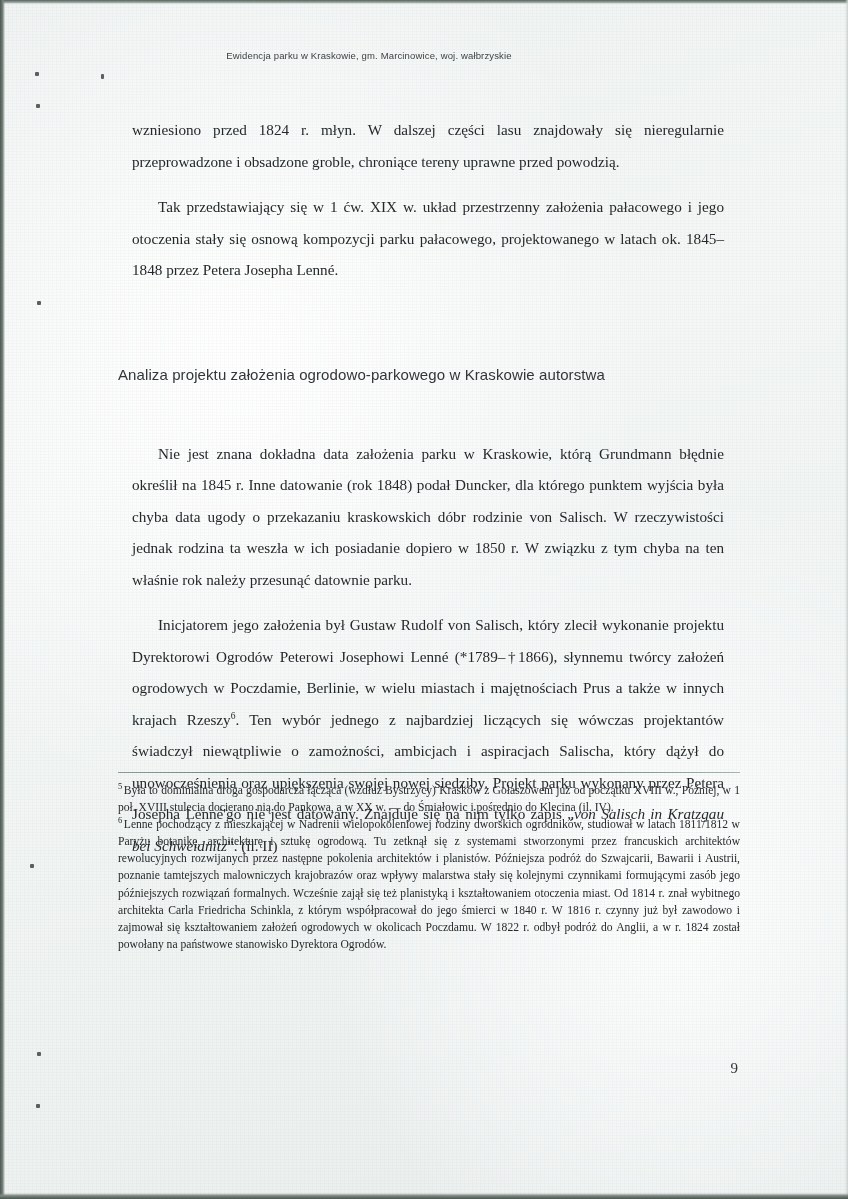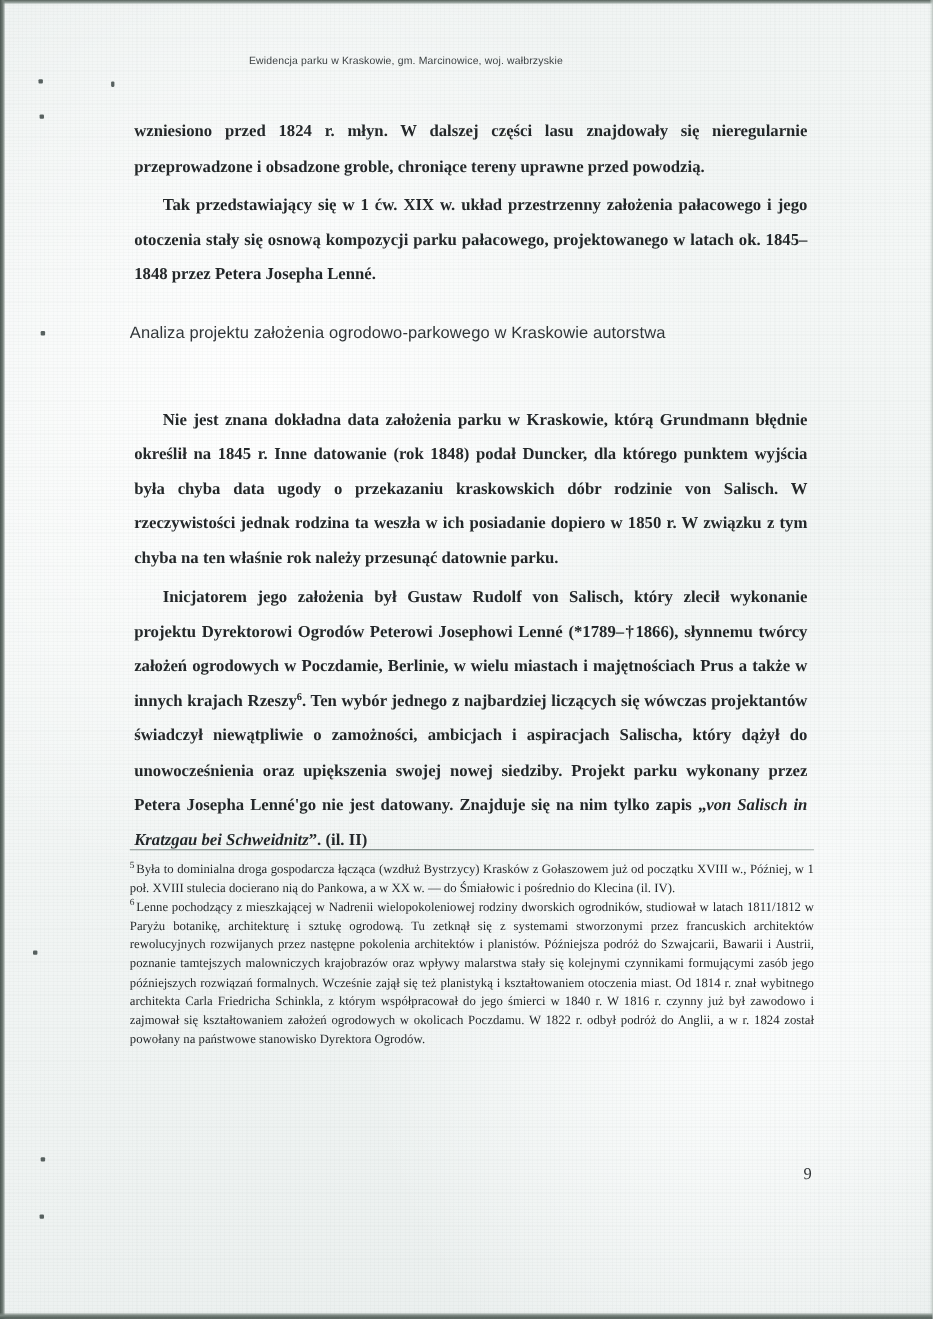--- a/index.html
+++ b/index.html
@@ -59,41 +59,40 @@
   }
 
   .content {
     position: absolute;
     left: 118px;
     top: 100px;
     width: 620px;
   }
 
   p.body {
-    margin: 4px;
+    margin: 14px;
     font-size: 15.2px;
     line-height: 31.5px;
     text-align: justify;
     text-justify: inter-word;
     color: #24282a;
-    font-weight: bold;
   }
   p.body.indent { text-indent: 26px; }
   p.body + p.body { margin-top: 0; }
 
   h2.section-title {
     margin: 0;
     font-family: "Liberation Sans", "DejaVu Sans", sans-serif;
     font-size: 15px;
     font-weight: 400;
     line-height: 34px;
     color: #313639;
     letter-spacing: 0.1px;
   }
-  .section-title-wrap { margin-top: 20px; margin-bottom: 46px; }
+  .section-title-wrap { margin-top: 72px; margin-bottom: 46px; }
 
   sup.fn-ref {
     font-size: 9.5px;
     vertical-align: super;
     line-height: 0;
   }
 
   .quote-it {
     font-style: italic;
   }

